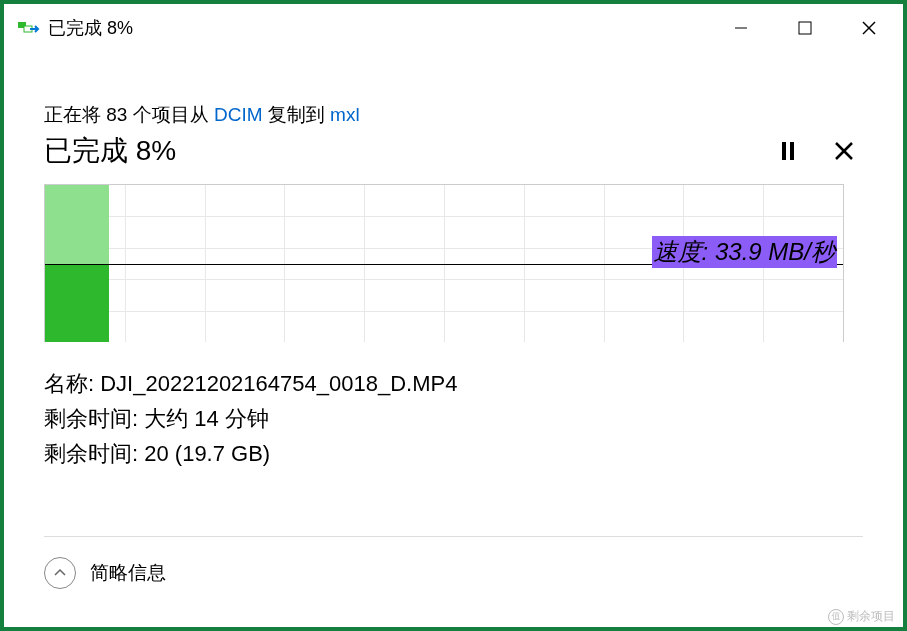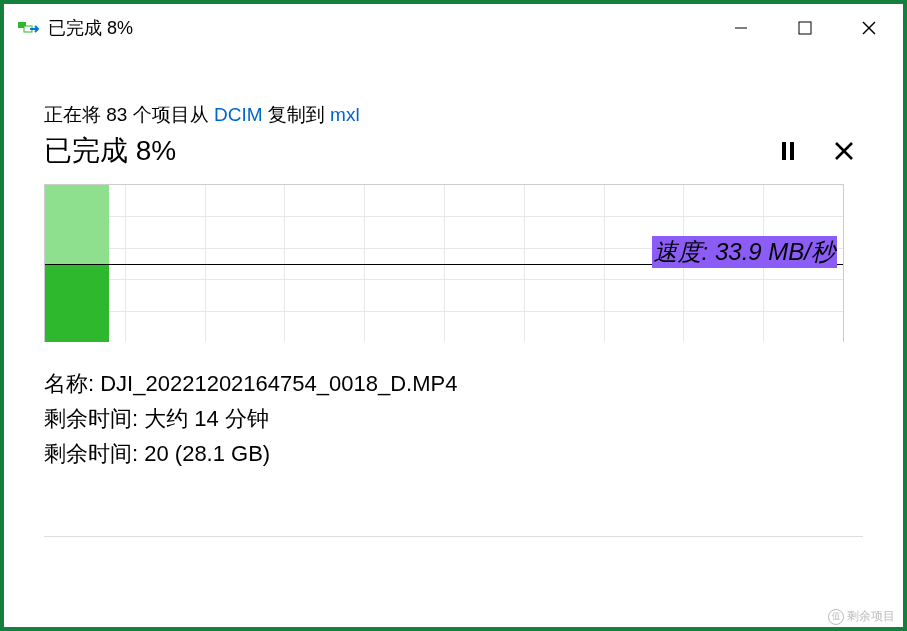--- a/index.html
+++ b/index.html
@@ -278,25 +278,33 @@
     </div>
 
     <div class="details">
       <div>
         <span>名称: </span><span>DJI_20221202164754_0018_D.MP4</span>
       </div>
       <div>
         <span>剩余时间: </span><span>大约 14 分钟</span>
       </div>
       <div>
-        <span>剩余时间: </span><span>20 (28.1 GB)</span>
+        <span>剩余时间: </span><span>20 (19.7 GB)</span>
       </div>
     </div>
   </div>
 
   <div class="divider"></div>
 
+  <div class="footer-row">
+    <div class="chevron-circle">
+      <svg width="14" height="10" viewBox="0 0 14 10">
+          <path d="M 2 7 L 7 2 L 12 7" stroke="#666" stroke-width="1.5" fill="none"></path>
+        </svg>
+    </div>
+    <div class="footer-label">简略信息</div>
+  </div>
 
   <div class="watermark">
     <span class="watermark-circle">值</span>
     <span>剩余项目</span>
   </div>
 </div>
 
 </body></html>

